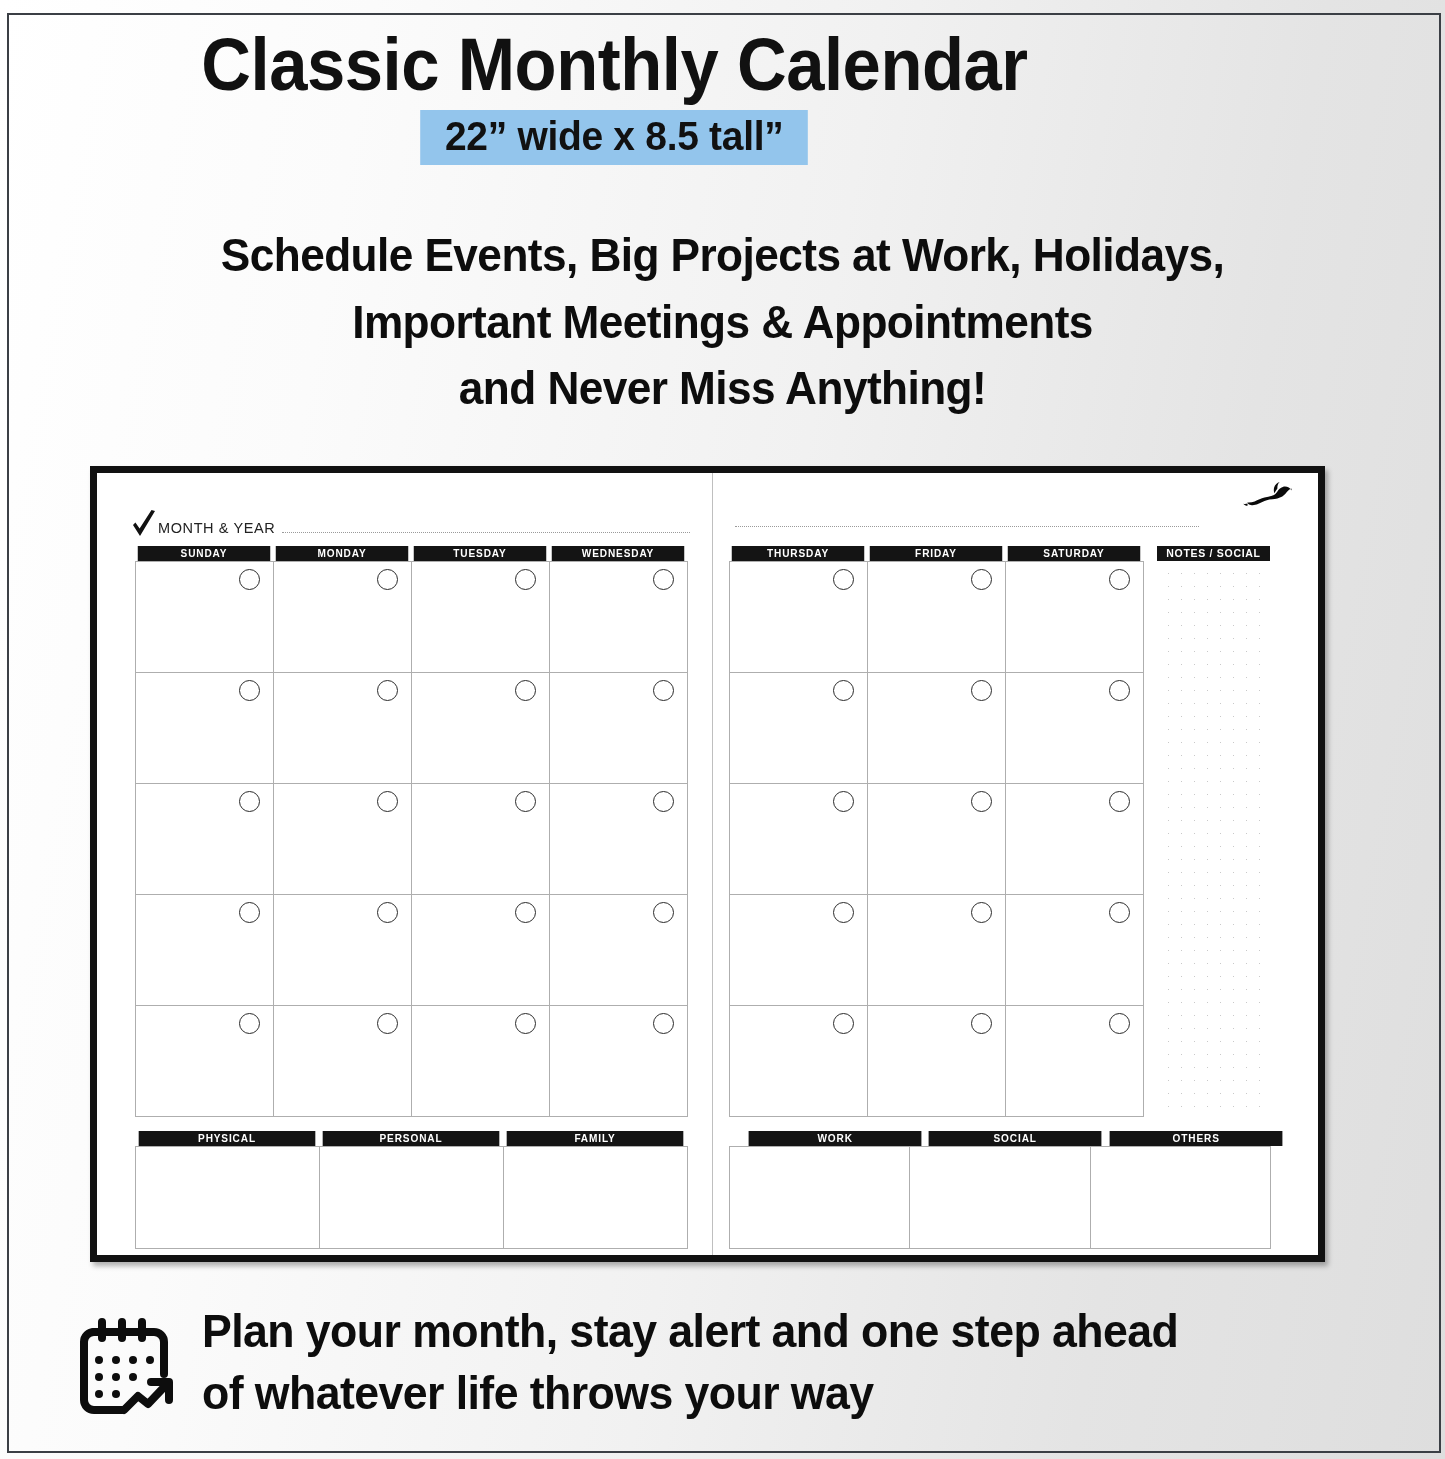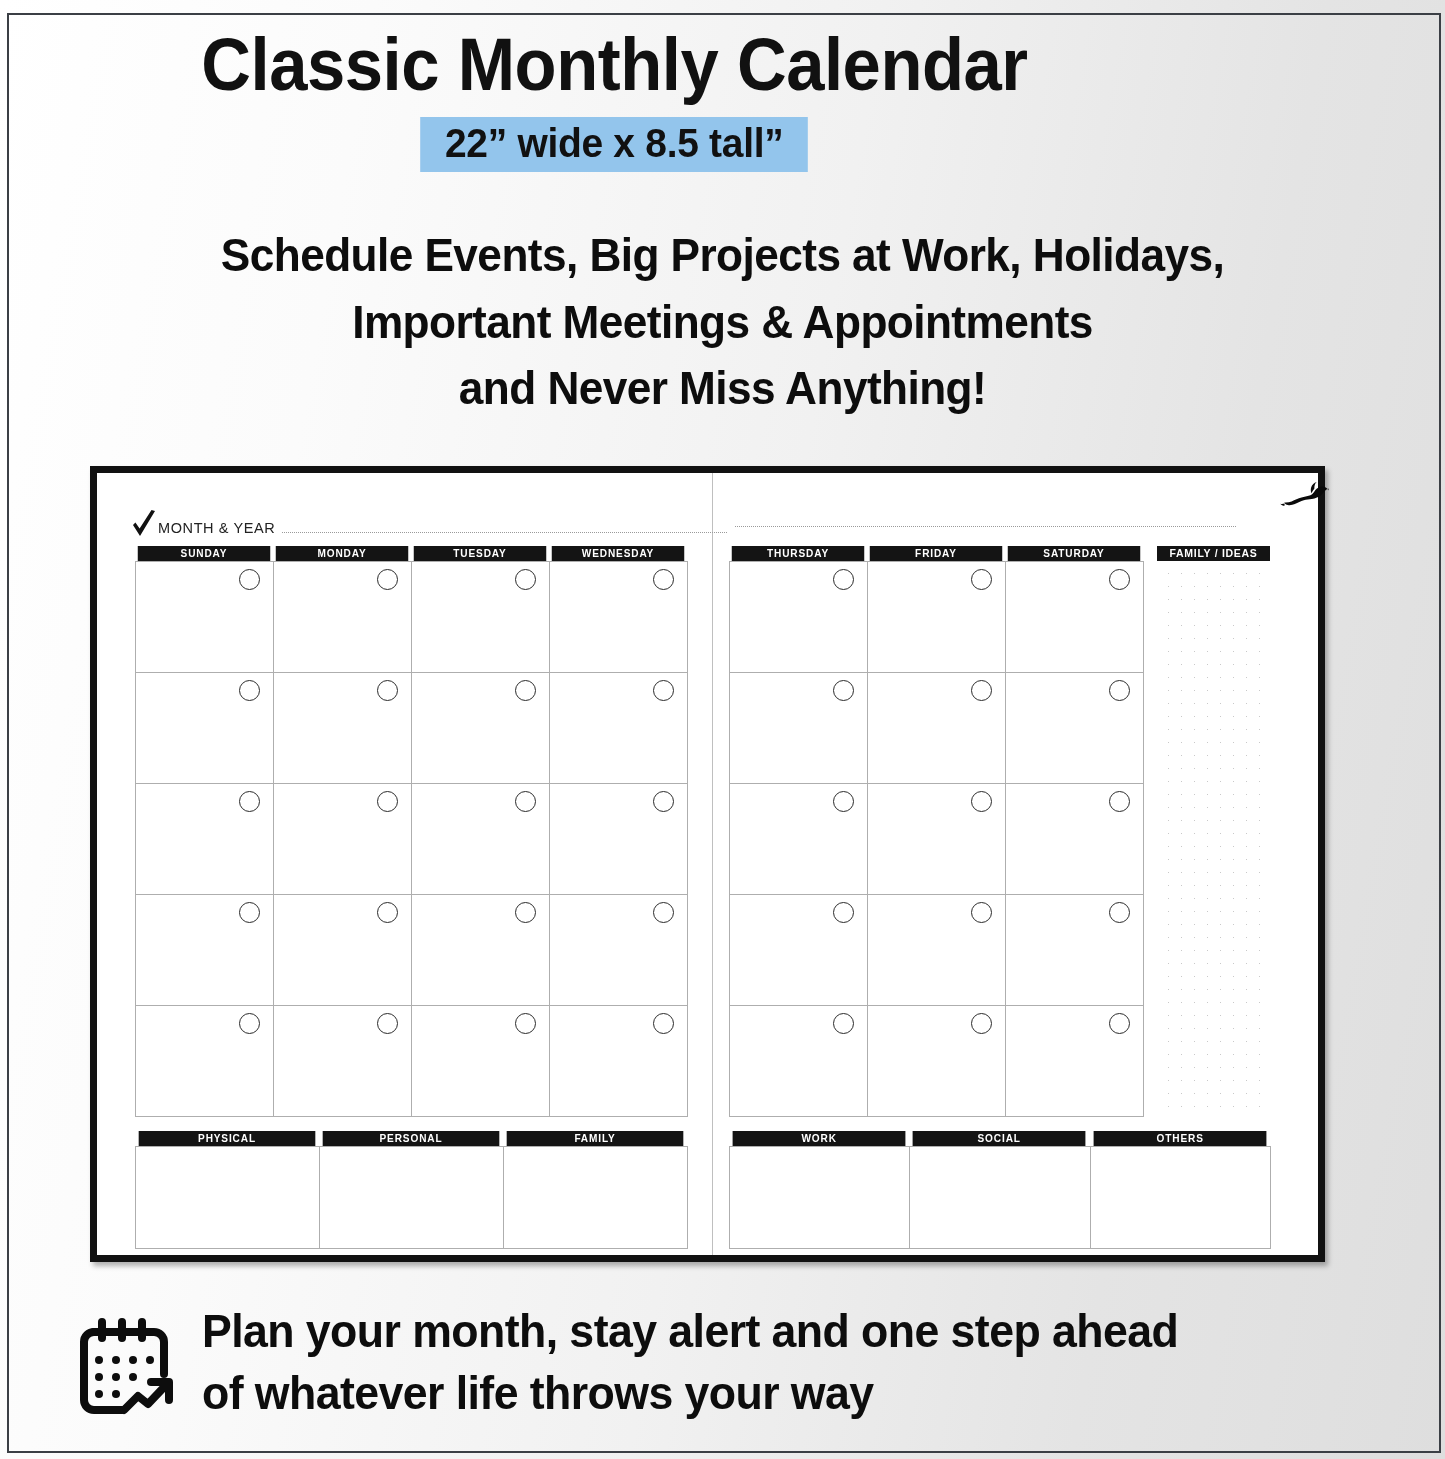--- a/index.html
+++ b/index.html
@@ -46,21 +46,21 @@
     font-family: "Liberation Sans Narrow", "Liberation Sans", sans-serif;
     font-size: 74px;
     font-weight: bold;
     color: #111111;
     letter-spacing: -0.5px;
     line-height: 1.0;
     transform: scaleX(0.93);
     white-space: nowrap;
   }
   .size-badge-wrap {
-    margin-top: 15px;
+    margin-top: 8px;
     text-align: center;
   }
   .size-badge {
     display: inline-block;
     background: #93c5ec;
     color: #111111;
     font-size: 41px;
     font-weight: bold;
     padding: 5px 26px 7px 26px;
     line-height: 1.05;
@@ -102,21 +102,20 @@
     top: 0;
     width: 1px;
     height: 782px;
     background: #bfbfbf;
   }
 
   .page-half {
     position: absolute;
     top: 0;
     height: 660px;
-    padding-left: 37px;
   }
   .page-left  { left: 0px;   width: 615px; }
   .page-right { left: 616px; width: 606px; }
 
   
   .month-year-row {
     position: absolute;
     left: 34px;
     top: 16px;
     right: 22px;
@@ -249,21 +248,21 @@
     background-position: 5px 6px;
   }
 
   
   .cat-head-row {
     position: absolute;
     display: flex;
     height: 15px;
   }
   .cat-head-left  { left: 38px; top: 658px; width: 552px; justify-content: flex-end; }
-  .cat-head-right { left: 16px; top: 658px; width: 541px; align-items: flex-end; }
+  .cat-head-right { left: 32px; top: 658px; width: 541px; align-items: flex-end; }
   .cat-head {
     flex: 1 1 0;
     background: #141414;
     color: #ffffff;
     font-size: 10.5px;
     font-weight: bold;
     letter-spacing: 0.9px;
     text-align: center;
     line-height: 15px;
     transform: scaleX(0.96);
@@ -436,21 +435,21 @@
         <path d="M34.4 7.6 c-.2-2.4 .4-5.0 2.3-6.6 -2.6 .6-4.7 2.8-5.5 5.3 -.6 1.9-.5 4.0 .2 5.9 .9-1.7 1.9-3.3 3.0-4.6z" fill="#0a0a0a"></path>
         <path d="M4.5 22.5 c-1.4 .5-2.9 .6-4.3 .2 1.0 1.3 2.7 2.0 4.3 2.1 .1-.8 .1-1.6 0-2.3z" fill="#0a0a0a"></path>
       </svg>
 
       <div class="dayhead-row dayhead-right">
         <div class="dayhead">THURSDAY</div>
         <div class="dayhead">FRIDAY</div>
         <div class="dayhead">SATURDAY</div>
       </div>
 
-      <div class="notes-head">FAMILY / IDEAS</div>
+      <div class="notes-head">NOTES / SOCIAL</div>
 
       <div class="grid grid-right" id="grid-right">
           <div class="cell">
             <div class="date-circle"></div>
           </div>
           <div class="cell">
             <div class="date-circle"></div>
           </div>
           <div class="cell">
             <div class="date-circle"></div>

